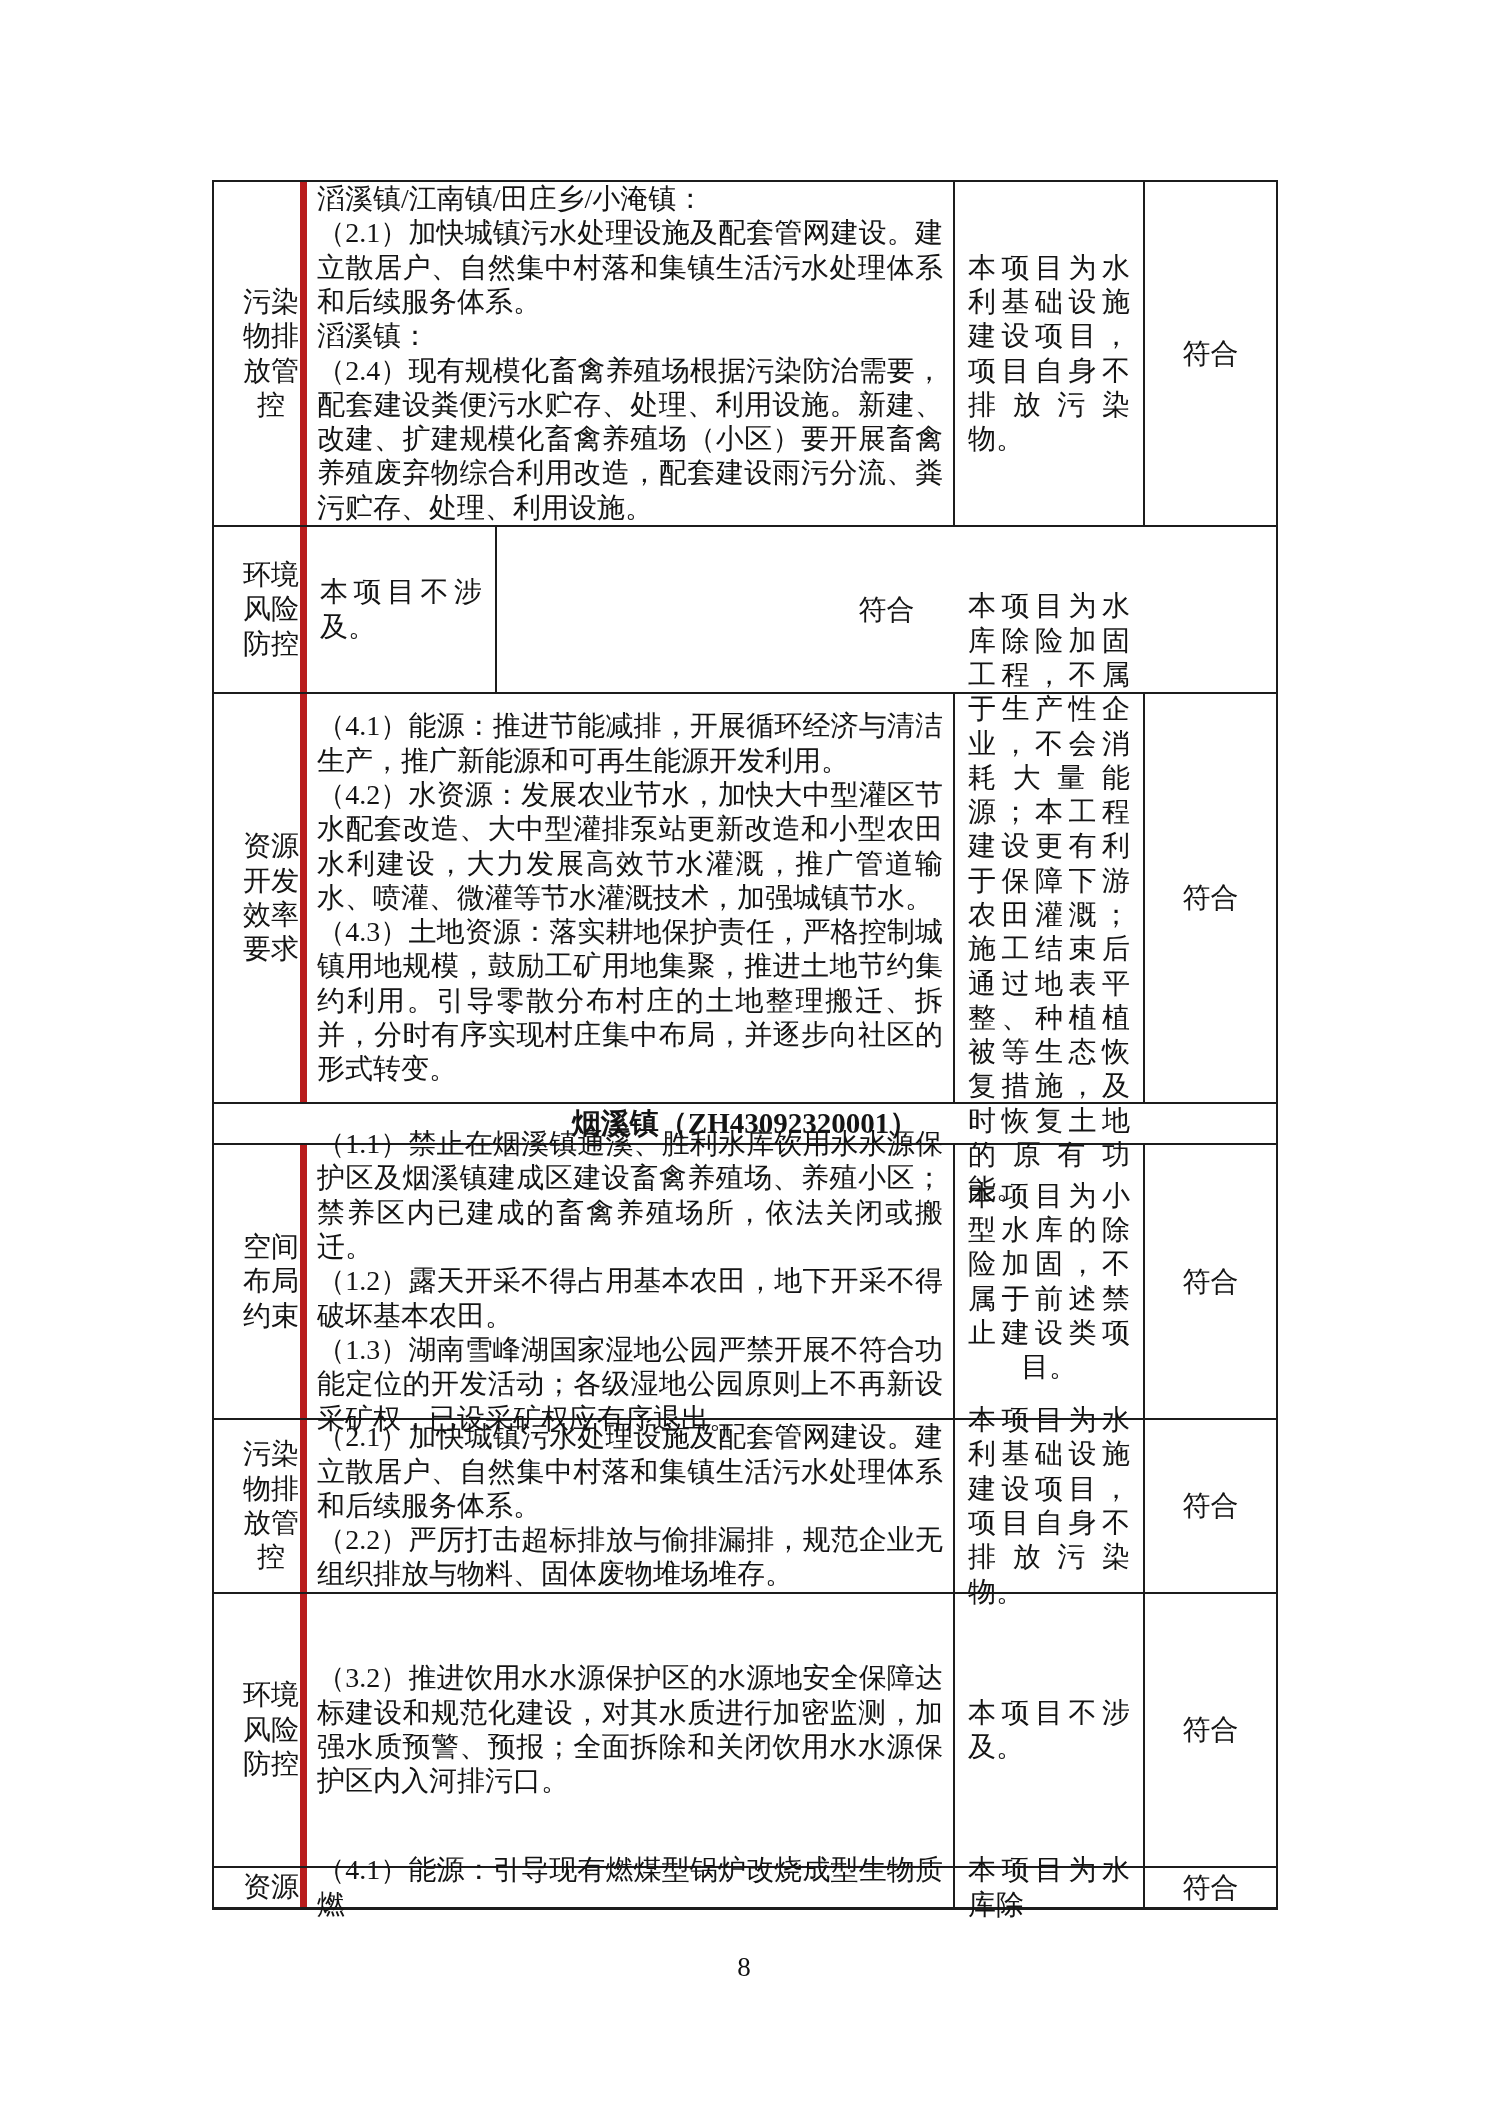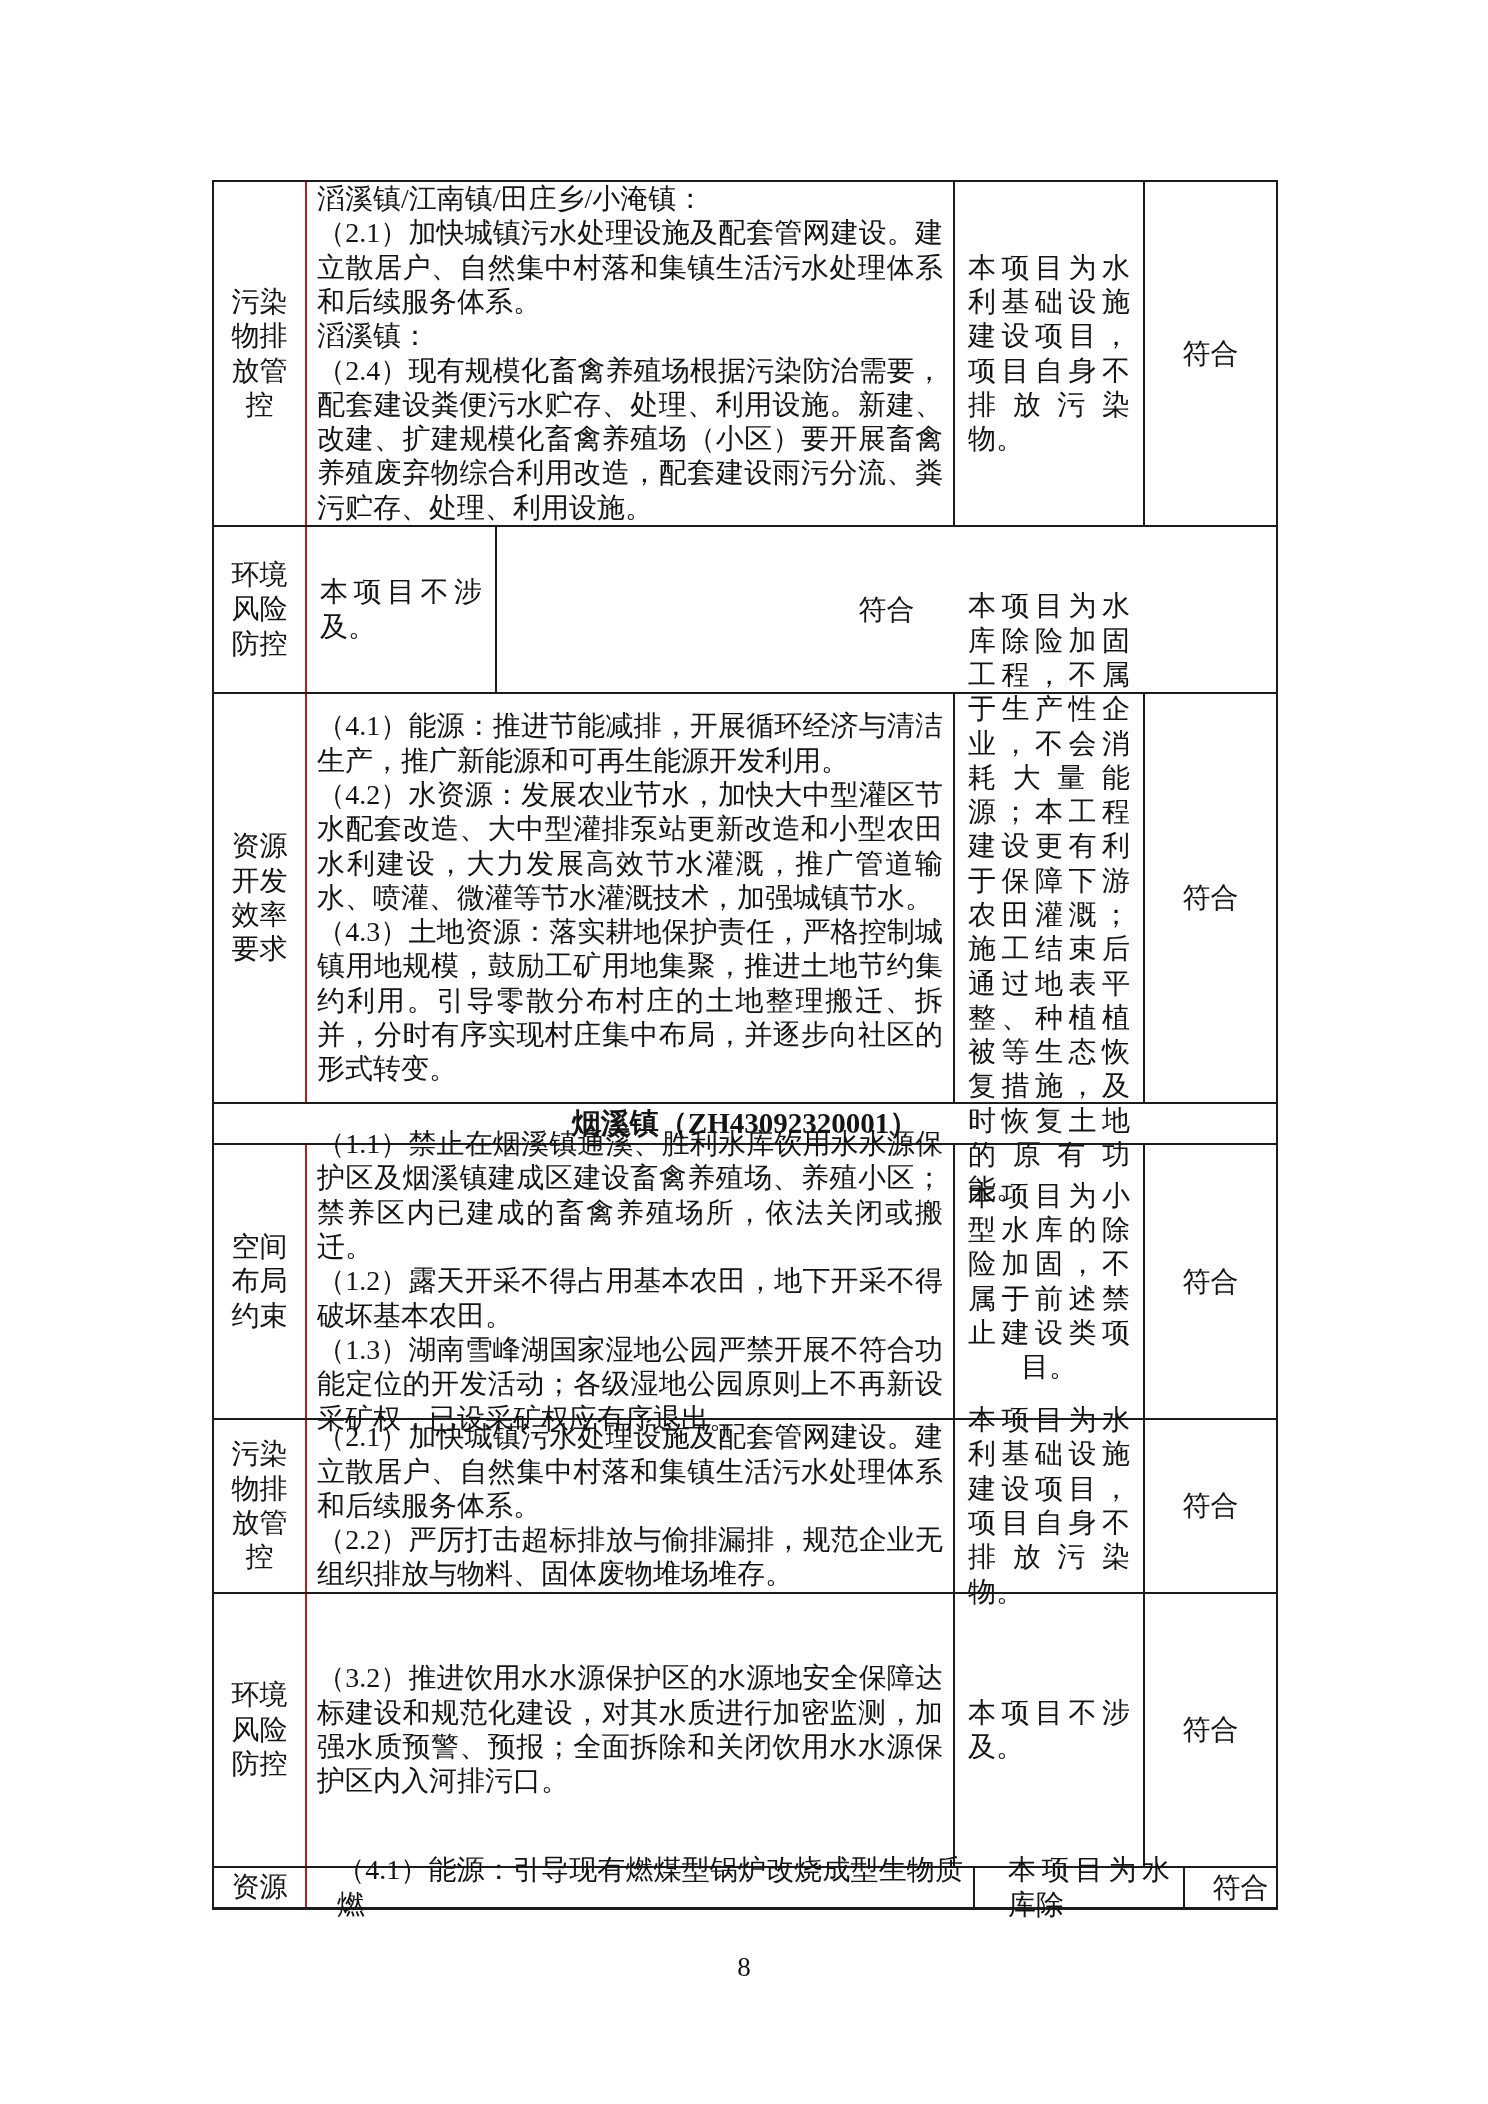--- a/index.html
+++ b/index.html
@@ -22,28 +22,28 @@
     border: 2px solid #1c1c1c;
     border-bottom-width: 3px;
     background: #ffffff;
   }
   .t-row {
     display: flex;
     box-sizing: border-box;
     border-bottom: 2px solid #1c1c1c;
     width: 100%;
   }
-  .t-row:last-child { border-bottom: none; gap: 20px; }
+  .t-row:last-child { border-bottom: none; }
   .cell {
     box-sizing: border-box;
     display: flex;
     flex-direction: column;
     justify-content: center;
   }
-  .c1 { width: 93px;  border-right: 2px solid #b91c1c; align-items: center; }
+  .c1 { width: 93px;  border-right: 7px solid #b91c1c; align-items: flex-end; }
   .c2 { width: 648px; border-right: 2px solid #1c1c1c; padding: 0 10px; }
   .c3 { width: 190px; border-right: 2px solid #1c1c1c; padding: 10px 13px; }
   .c4 { flex: 1; align-items: center; border-radius: 21px; }
   .c1 .vlabel {
     display: block;
     width: 58px;
     font-size: 28px;
     line-height: 34.4px;
     text-align: center;
     word-break: break-all;

